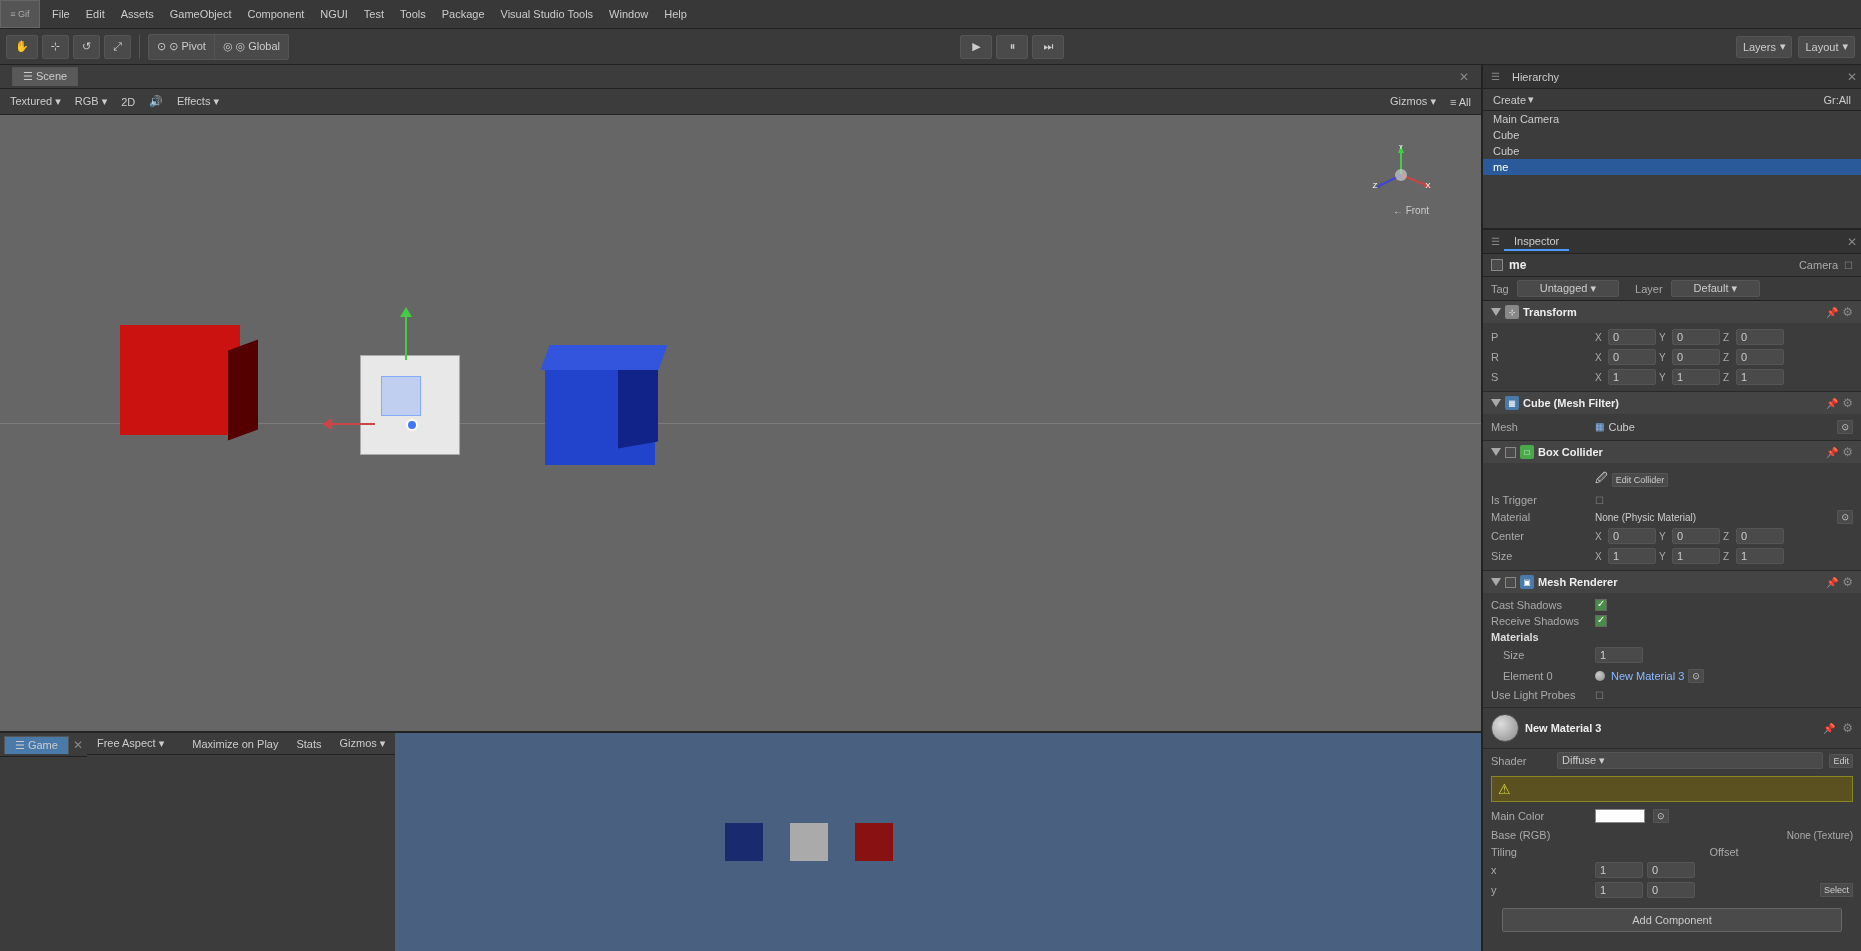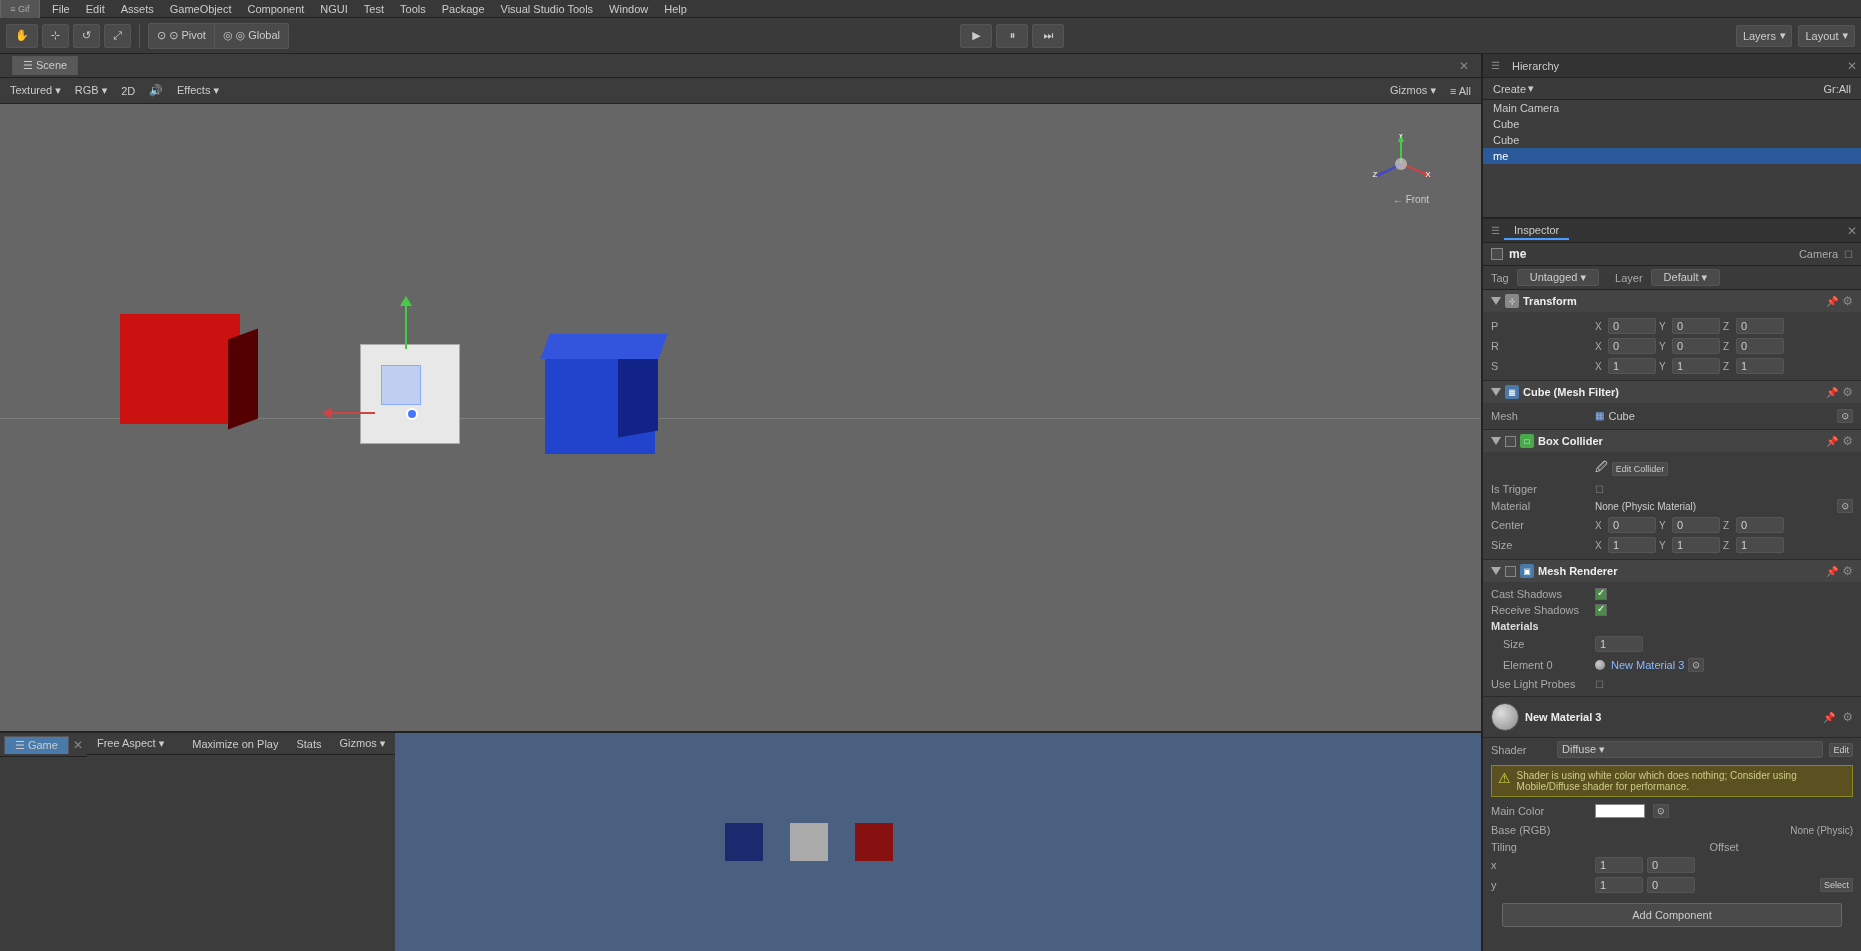--- a/index.html
+++ b/index.html
@@ -11,21 +11,21 @@
       width: 1861px;
       height: 951px;
       overflow: hidden;
       display: flex;
       flex-direction: column;
     }
 
     
     .menu-bar {
       background: #383838;
-      height: 18px;
+      height: 29px;
       display: flex;
       align-items: center;
       border-bottom: 1px solid #222;
       flex-shrink: 0;
     }
     .menu-bar-item {
       padding: 2px 8px;
       color: #ccc;
       font-size: 11px;
       cursor: pointer;
@@ -430,21 +430,21 @@
       align-items: center;
       gap: 8px;
       border-bottom: 1px solid #222;
       flex-shrink: 0;
     }
     .tag-label { color: #aaa; font-size: 11px; }
     .tag-dropdown {
       background: #4a4a4a;
       border: 1px solid #555;
       color: #ccc;
-      padding: 1px 12px;
+      padding: 1px 22px;
       font-size: 11px;
       border-radius: 2px;
     }
     .inspector-content {
       flex: 1;
       overflow-y: auto;
       background: #3c3c3c;
     }
 
     
@@ -1057,32 +1057,31 @@
           <span class="shader-label">Shader</span>
           <div class="shader-dropdown">
             <span>Diffuse</span>
             <span> ▾</span>
           </div>
           <div class="small-btn">Edit</div>
         </div>
 
         <div class="warning-box">
           <span class="warning-icon">⚠</span>
-          <span>Shader is using white color which does nothing; Consider using Mobile/Diffuse shader for performance.</span>
         </div>
 
         <div class="prop-row" style="padding:3px 8px;">
           <span class="prop-label">Main Color</span>
           <div class="color-swatch"></div>
           <span class="small-btn" style="margin-left:4px;">⊙</span>
         </div>
 
         <div class="prop-row" style="padding:3px 8px;">
           <span class="prop-label">Base (RGB)</span>
-          <span style="color:#aaa;font-size:10px;flex:1;text-align:right;">None (Physic)</span>
+          <span style="color:#aaa;font-size:10px;flex:1;text-align:right;">None (Texture)</span>
         </div>
 
         <div class="prop-row" style="padding:2px 8px;">
           <span class="prop-label">Tiling</span>
           <span style="flex:1;color:#aaa;font-size:11px;text-align:center;">Offset</span>
         </div>
         <div class="prop-row" style="padding:2px 8px;">
           <span class="prop-label" style="color:#aaa;">x</span>
           <input class="prop-field" value="1" style="">
           <input class="prop-field" value="0" style="">

